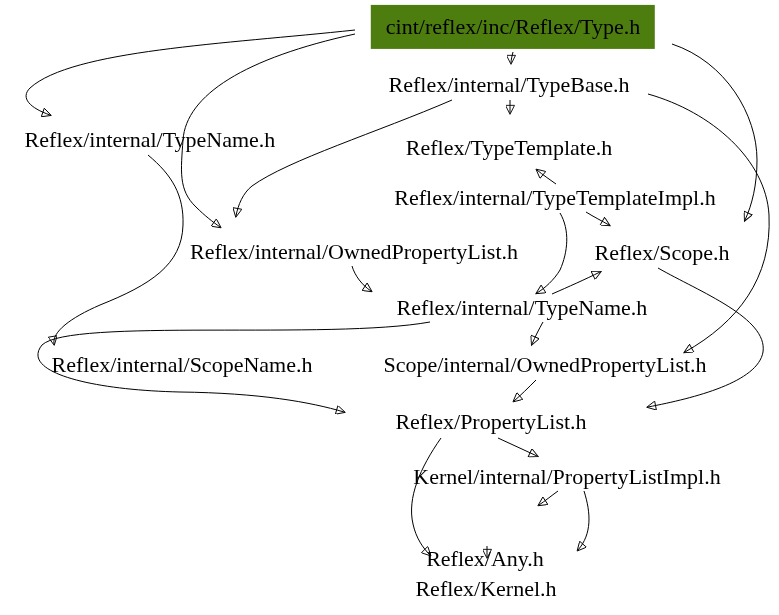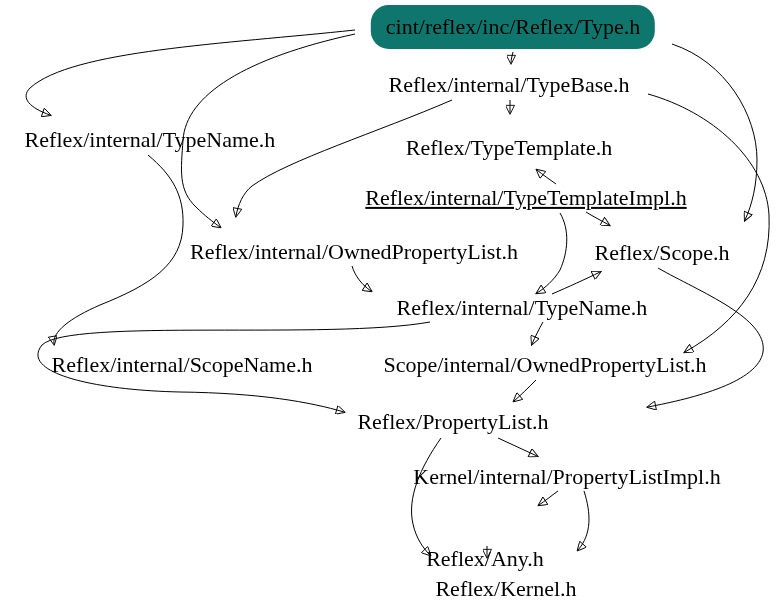--- a/index.html
+++ b/index.html
@@ -15,23 +15,22 @@
   .node{
     position:absolute;
     transform:translate(-50%,-50%);
     white-space:nowrap;
     font-size:22px;
     line-height:1.1;
     color:#000;
     z-index:2;
   }
   .node.root{
-    background:#0f766e;
+    background:#4d7c0f;
     padding:10px 15px;
-    border-radius:18px;
   }
 </style>
 </head>
 <body>
 
 <div class="stage">
   <svg class="edge-layer" width="779" height="615" viewBox="0 0 779 615" xmlns="http://www.w3.org/2000/svg">
     <defs>
       <marker id="arrowhead" viewBox="0 0 10 10" refX="8.5" refY="5" markerWidth="12" markerHeight="9" orient="auto">
         <path d="M0,0 L10,5 L0,10 z" fill="#000"></path>
@@ -60,24 +59,24 @@
         <path marker-end="url(#arrowhead)" stroke="#000000" d="M558,491 C551,496 545,501 539,505"></path>
         <path marker-end="url(#arrowhead)" stroke="#000000" d="M584,491 C591,513 592,534 578,550"></path>
         <path marker-end="url(#arrowhead)" stroke="#000000" d="M487,546 C487,551 487,554 487,557"></path>
       </g>
   </svg>
   <div id="nodes">
       <div class="node root" style="left: 513px; top: 27px;">cint/reflex/inc/Reflex/Type.h</div>
       <div class="node" style="left: 509px; top: 85px;">Reflex/internal/TypeBase.h</div>
       <div class="node" style="left: 150px; top: 140px;">Reflex/internal/TypeName.h</div>
       <div class="node" style="left: 509px; top: 148px;">Reflex/TypeTemplate.h</div>
-      <div class="node" style="left: 526px; top: 198px; text-decoration: underline;">Reflex/internal/TypeTemplateImpl.h</div>
+      <div class="node" style="left: 555px; top: 198px;">Reflex/internal/TypeTemplateImpl.h</div>
       <div class="node" style="left: 354px; top: 252px;">Reflex/internal/OwnedPropertyList.h</div>
       <div class="node" style="left: 662px; top: 253px;">Reflex/Scope.h</div>
       <div class="node" style="left: 522px; top: 308px;">Reflex/internal/TypeName.h</div>
       <div class="node" style="left: 182px; top: 365px;">Reflex/internal/ScopeName.h</div>
       <div class="node" style="left: 545px; top: 365px;">Scope/internal/OwnedPropertyList.h</div>
-      <div class="node" style="left: 453px; top: 422px;">Reflex/PropertyList.h</div>
+      <div class="node" style="left: 491px; top: 422px;">Reflex/PropertyList.h</div>
       <div class="node" style="left: 567px; top: 477px;">Kernel/internal/PropertyListImpl.h</div>
       <div class="node" style="left: 485px; top: 559px;">Reflex/Any.h</div>
-      <div class="node" style="left: 486px; top: 589px; margin-left: 20px;">Reflex/Kernel.h</div>
+      <div class="node" style="left: 486px; top: 589px;">Reflex/Kernel.h</div>
     </div>
 </div>
 
 </body></html>

